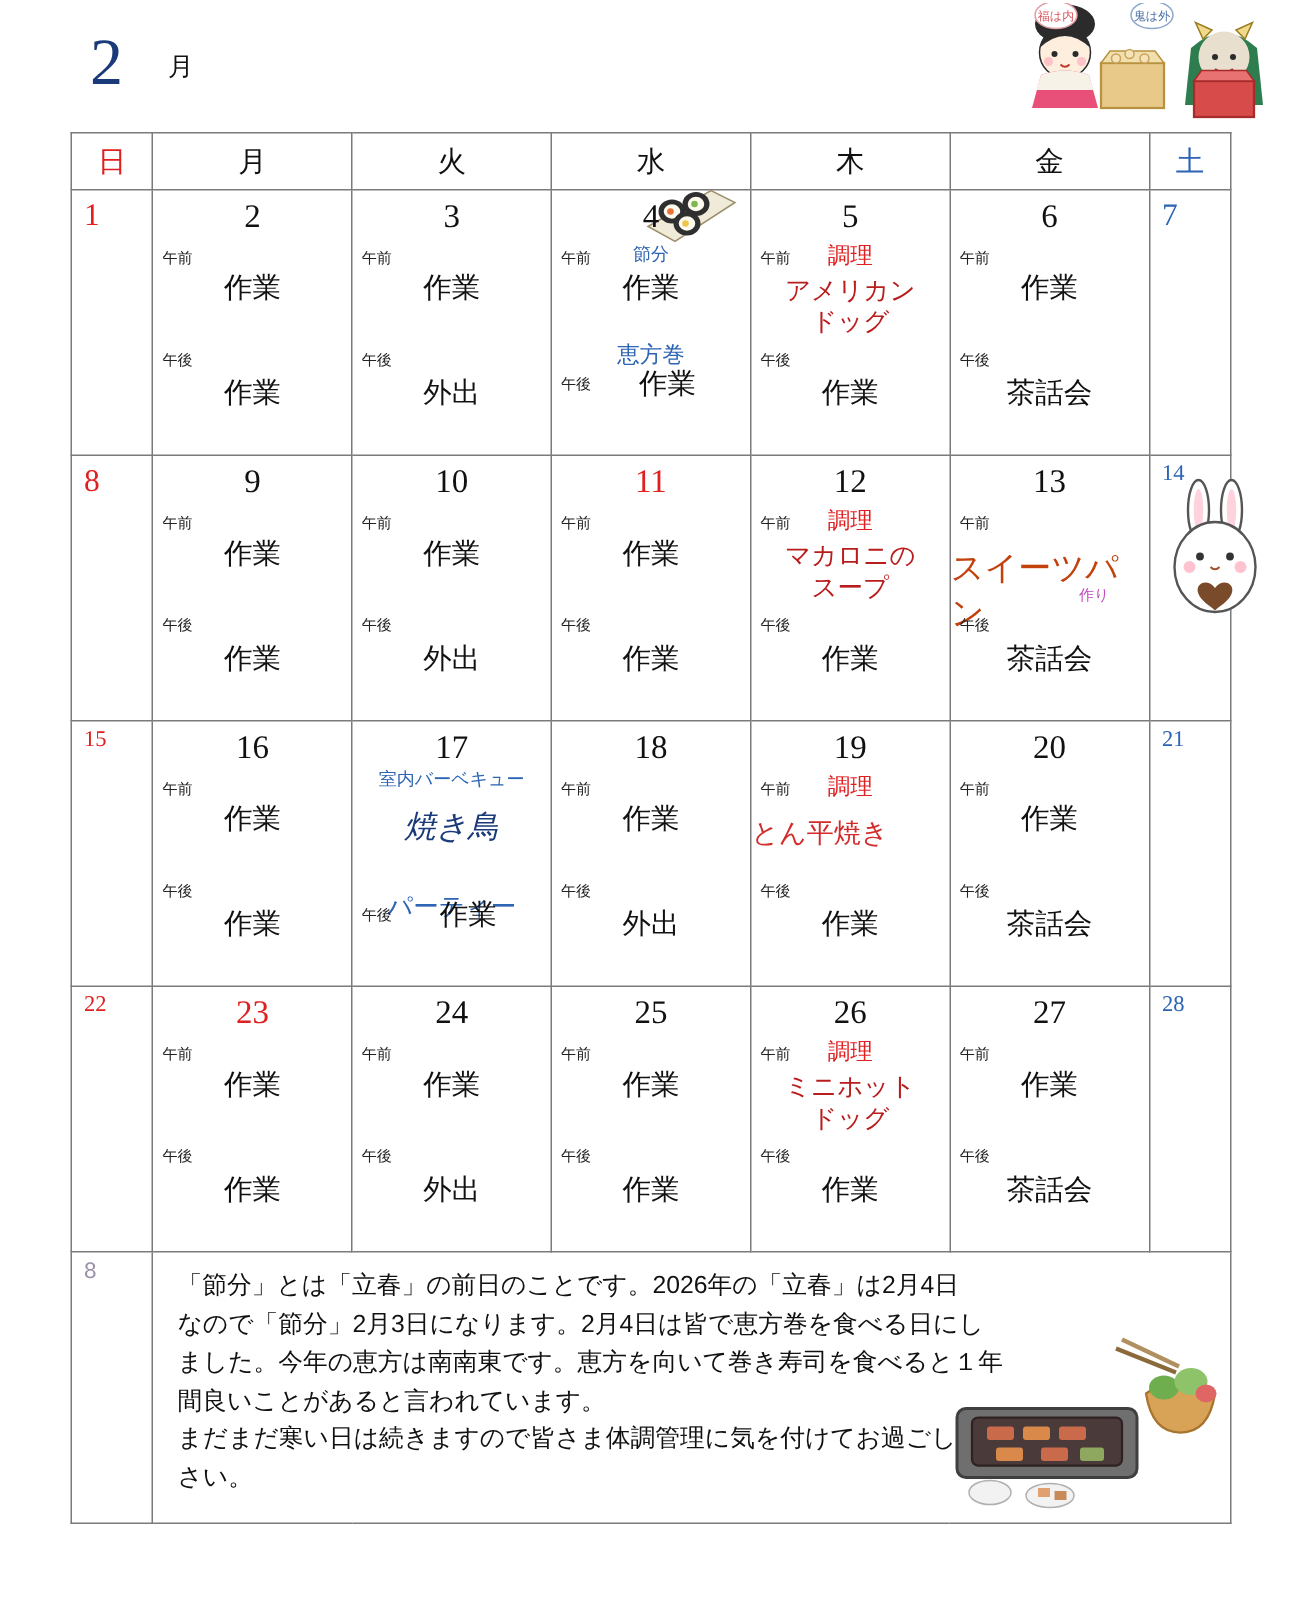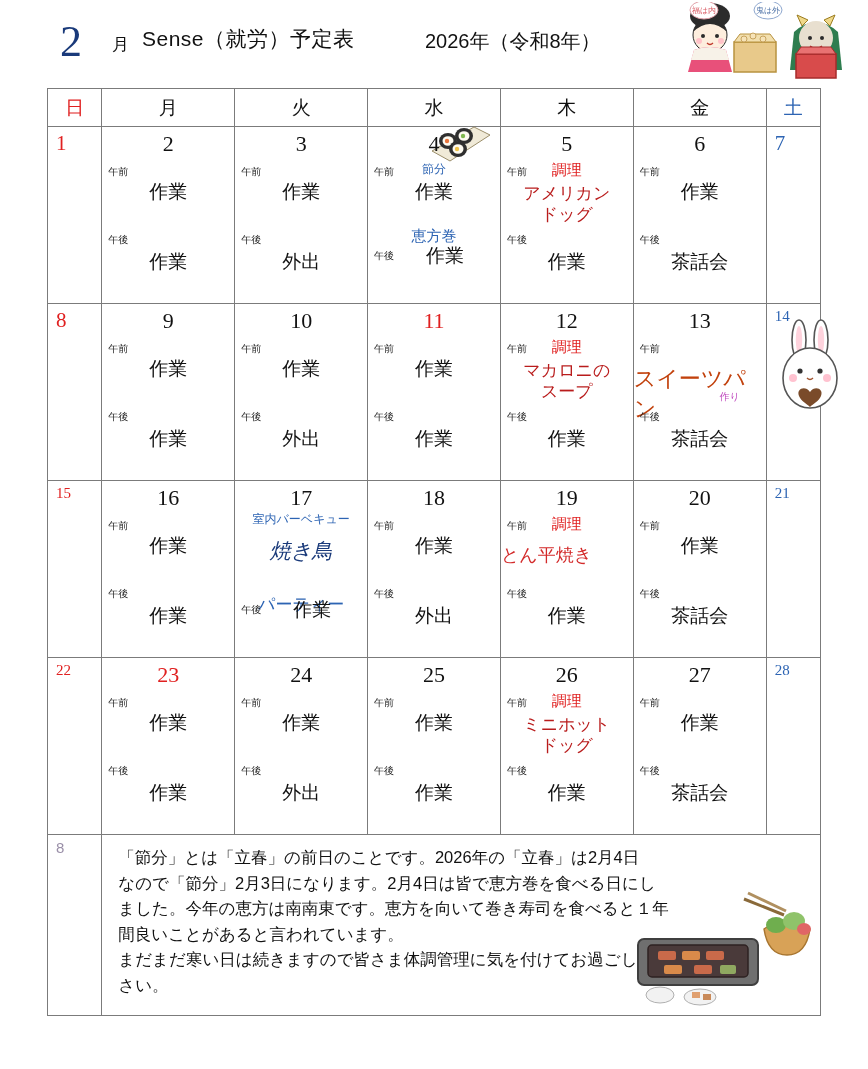--- a/index.html
+++ b/index.html
@@ -261,22 +261,20 @@
   }
 </style>
 </head>
 <body>
 
 <div class="page">
 
   <div class="header">
     <div class="month-num">2</div>
     <div class="month-label">月</div>
-    <div class="title-main">Sense（就労）予定表</div>
-    <div class="year-text">2026年（令和8年）</div>
 
     <svg class="deco-header" viewBox="0 0 178 80">
 
       <ellipse cx="34" cy="14" rx="20" ry="13" fill="#2b2b2b"></ellipse>
       <circle cx="34" cy="33" r="17" fill="#fdeede" stroke="#2b2b2b" stroke-width="1"></circle>
       <path d="M17 30 q17 -16 34 0 q-4 -14 -17 -15 q-13 1 -17 15z" fill="#2b2b2b"></path>
       <circle cx="27" cy="34" r="2" fill="#2b2b2b"></circle>
       <circle cx="41" cy="34" r="2" fill="#2b2b2b"></circle>
       <circle cx="23" cy="39" r="3" fill="#ffb3c0" opacity="0.75"></circle>
       <circle cx="45" cy="39" r="3" fill="#ffb3c0" opacity="0.75"></circle>

